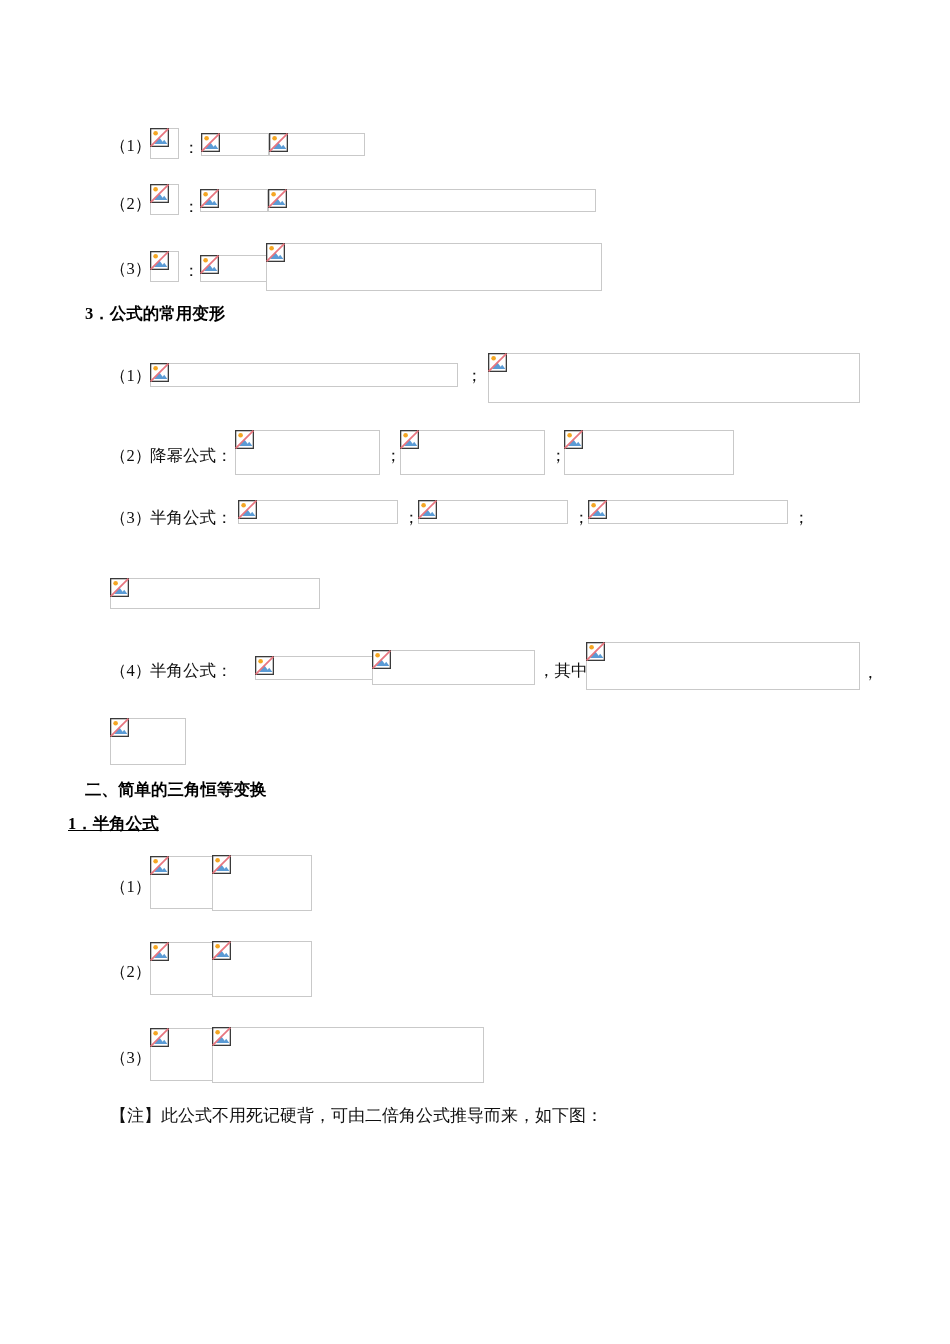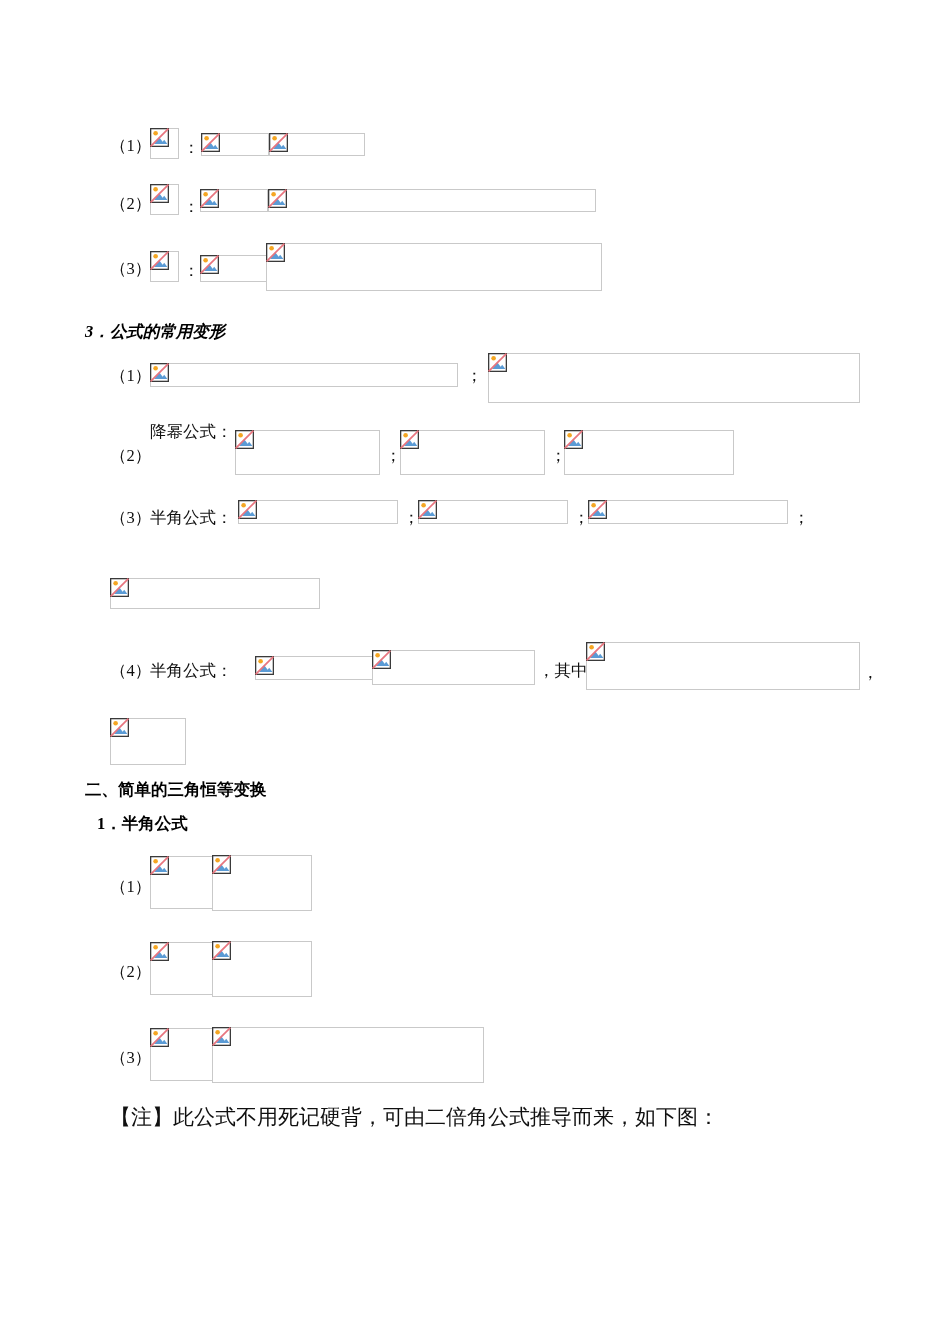--- a/index.html
+++ b/index.html
@@ -32,21 +32,21 @@
   .heading {
     font-family: "Liberation Serif", "DejaVu Serif", serif;
     font-size: 16.5px;
     font-weight: bold;
     line-height: 1;
     white-space: nowrap;
     color: #000000;
   }
   .note {
     font-family: "Liberation Serif", "DejaVu Serif", serif;
-    font-size: 21px;
+    font-size: 17px;
     line-height: 1;
     white-space: nowrap;
     color: #101010;
   }
   .punct {
     font-family: "Liberation Serif", "DejaVu Serif", serif;
     font-size: 16.5px;
     line-height: 1;
     color: #101010;
   }
@@ -165,21 +165,21 @@
   <span class="brokenimg" style="left:266px; top:243px;">
     <svg viewBox="0 0 19 19">
         <rect x="0.5" y="0.5" width="18" height="18" fill="#ffffff" stroke="#3a3a3a" stroke-width="1.6"></rect>
         <circle cx="5.6" cy="5.2" r="2.3" fill="#f5a623"></circle>
         <polygon points="4,16 9.2,9.2 14.4,16" fill="#5b9bd5"></polygon>
         <polygon points="11,16 14.2,11.8 17.4,16" fill="#5b9bd5"></polygon>
         <line x1="0.6" y1="18.4" x2="18.4" y2="0.6" stroke="#e8757f" stroke-width="1.7"></line>
       </svg>
   </span>
 
-  <div class="abs heading" style="left:85px; top:324px;font-style:italic;">3．公式的常用变形</div>
+  <div class="abs heading" style="left:85px; top:306px;">3．公式的常用变形</div>
 
   <div class="abs label" style="left:110px; top:368px;">（1）</div>
   <div class="fbox" style="left:150px; top:363px; width:308px; height:24px;"></div>
   <span class="brokenimg" style="left:150px; top:363px;">
     <svg viewBox="0 0 19 19">
         <rect x="0.5" y="0.5" width="18" height="18" fill="#ffffff" stroke="#3a3a3a" stroke-width="1.6"></rect>
         <circle cx="5.6" cy="5.2" r="2.3" fill="#f5a623"></circle>
         <polygon points="4,16 9.2,9.2 14.4,16" fill="#5b9bd5"></polygon>
         <polygon points="11,16 14.2,11.8 17.4,16" fill="#5b9bd5"></polygon>
         <line x1="0.6" y1="18.4" x2="18.4" y2="0.6" stroke="#e8757f" stroke-width="1.7"></line>
@@ -191,21 +191,21 @@
     <svg viewBox="0 0 19 19">
         <rect x="0.5" y="0.5" width="18" height="18" fill="#ffffff" stroke="#3a3a3a" stroke-width="1.6"></rect>
         <circle cx="5.6" cy="5.2" r="2.3" fill="#f5a623"></circle>
         <polygon points="4,16 9.2,9.2 14.4,16" fill="#5b9bd5"></polygon>
         <polygon points="11,16 14.2,11.8 17.4,16" fill="#5b9bd5"></polygon>
         <line x1="0.6" y1="18.4" x2="18.4" y2="0.6" stroke="#e8757f" stroke-width="1.7"></line>
       </svg>
   </span>
 
   <div class="abs label" style="left:110px; top:448px;">（2）</div>
-  <div class="abs label" style="left:150px; top:424px;">降幂公式：</div>
+  <div class="abs label" style="left:150px; top:448px;">降幂公式：</div>
   <div class="fbox" style="left:235px; top:430px; width:145px; height:45px;"></div>
   <span class="brokenimg" style="left:235px; top:430px;">
     <svg viewBox="0 0 19 19">
         <rect x="0.5" y="0.5" width="18" height="18" fill="#ffffff" stroke="#3a3a3a" stroke-width="1.6"></rect>
         <circle cx="5.6" cy="5.2" r="2.3" fill="#f5a623"></circle>
         <polygon points="4,16 9.2,9.2 14.4,16" fill="#5b9bd5"></polygon>
         <polygon points="11,16 14.2,11.8 17.4,16" fill="#5b9bd5"></polygon>
         <line x1="0.6" y1="18.4" x2="18.4" y2="0.6" stroke="#e8757f" stroke-width="1.7"></line>
       </svg>
   </span>
@@ -319,21 +319,21 @@
     <svg viewBox="0 0 19 19">
         <rect x="0.5" y="0.5" width="18" height="18" fill="#ffffff" stroke="#3a3a3a" stroke-width="1.6"></rect>
         <circle cx="5.6" cy="5.2" r="2.3" fill="#f5a623"></circle>
         <polygon points="4,16 9.2,9.2 14.4,16" fill="#5b9bd5"></polygon>
         <polygon points="11,16 14.2,11.8 17.4,16" fill="#5b9bd5"></polygon>
         <line x1="0.6" y1="18.4" x2="18.4" y2="0.6" stroke="#e8757f" stroke-width="1.7"></line>
       </svg>
   </span>
 
   <div class="abs heading" style="left:85px; top:782px;">二、简单的三角恒等变换</div>
-  <div class="abs heading" style="left:97px; top:816px;">1．半角公式</div>
+  <div class="abs heading" style="left:68px; top:816px;text-decoration:underline;">1．半角公式</div>
 
   <div class="abs label" style="left:110px; top:879px;">（1）</div>
   <div class="fbox" style="left:150px; top:856px; width:63px; height:53px;"></div>
   <span class="brokenimg" style="left:150px; top:856px;">
     <svg viewBox="0 0 19 19">
         <rect x="0.5" y="0.5" width="18" height="18" fill="#ffffff" stroke="#3a3a3a" stroke-width="1.6"></rect>
         <circle cx="5.6" cy="5.2" r="2.3" fill="#f5a623"></circle>
         <polygon points="4,16 9.2,9.2 14.4,16" fill="#5b9bd5"></polygon>
         <polygon points="11,16 14.2,11.8 17.4,16" fill="#5b9bd5"></polygon>
         <line x1="0.6" y1="18.4" x2="18.4" y2="0.6" stroke="#e8757f" stroke-width="1.7"></line>

